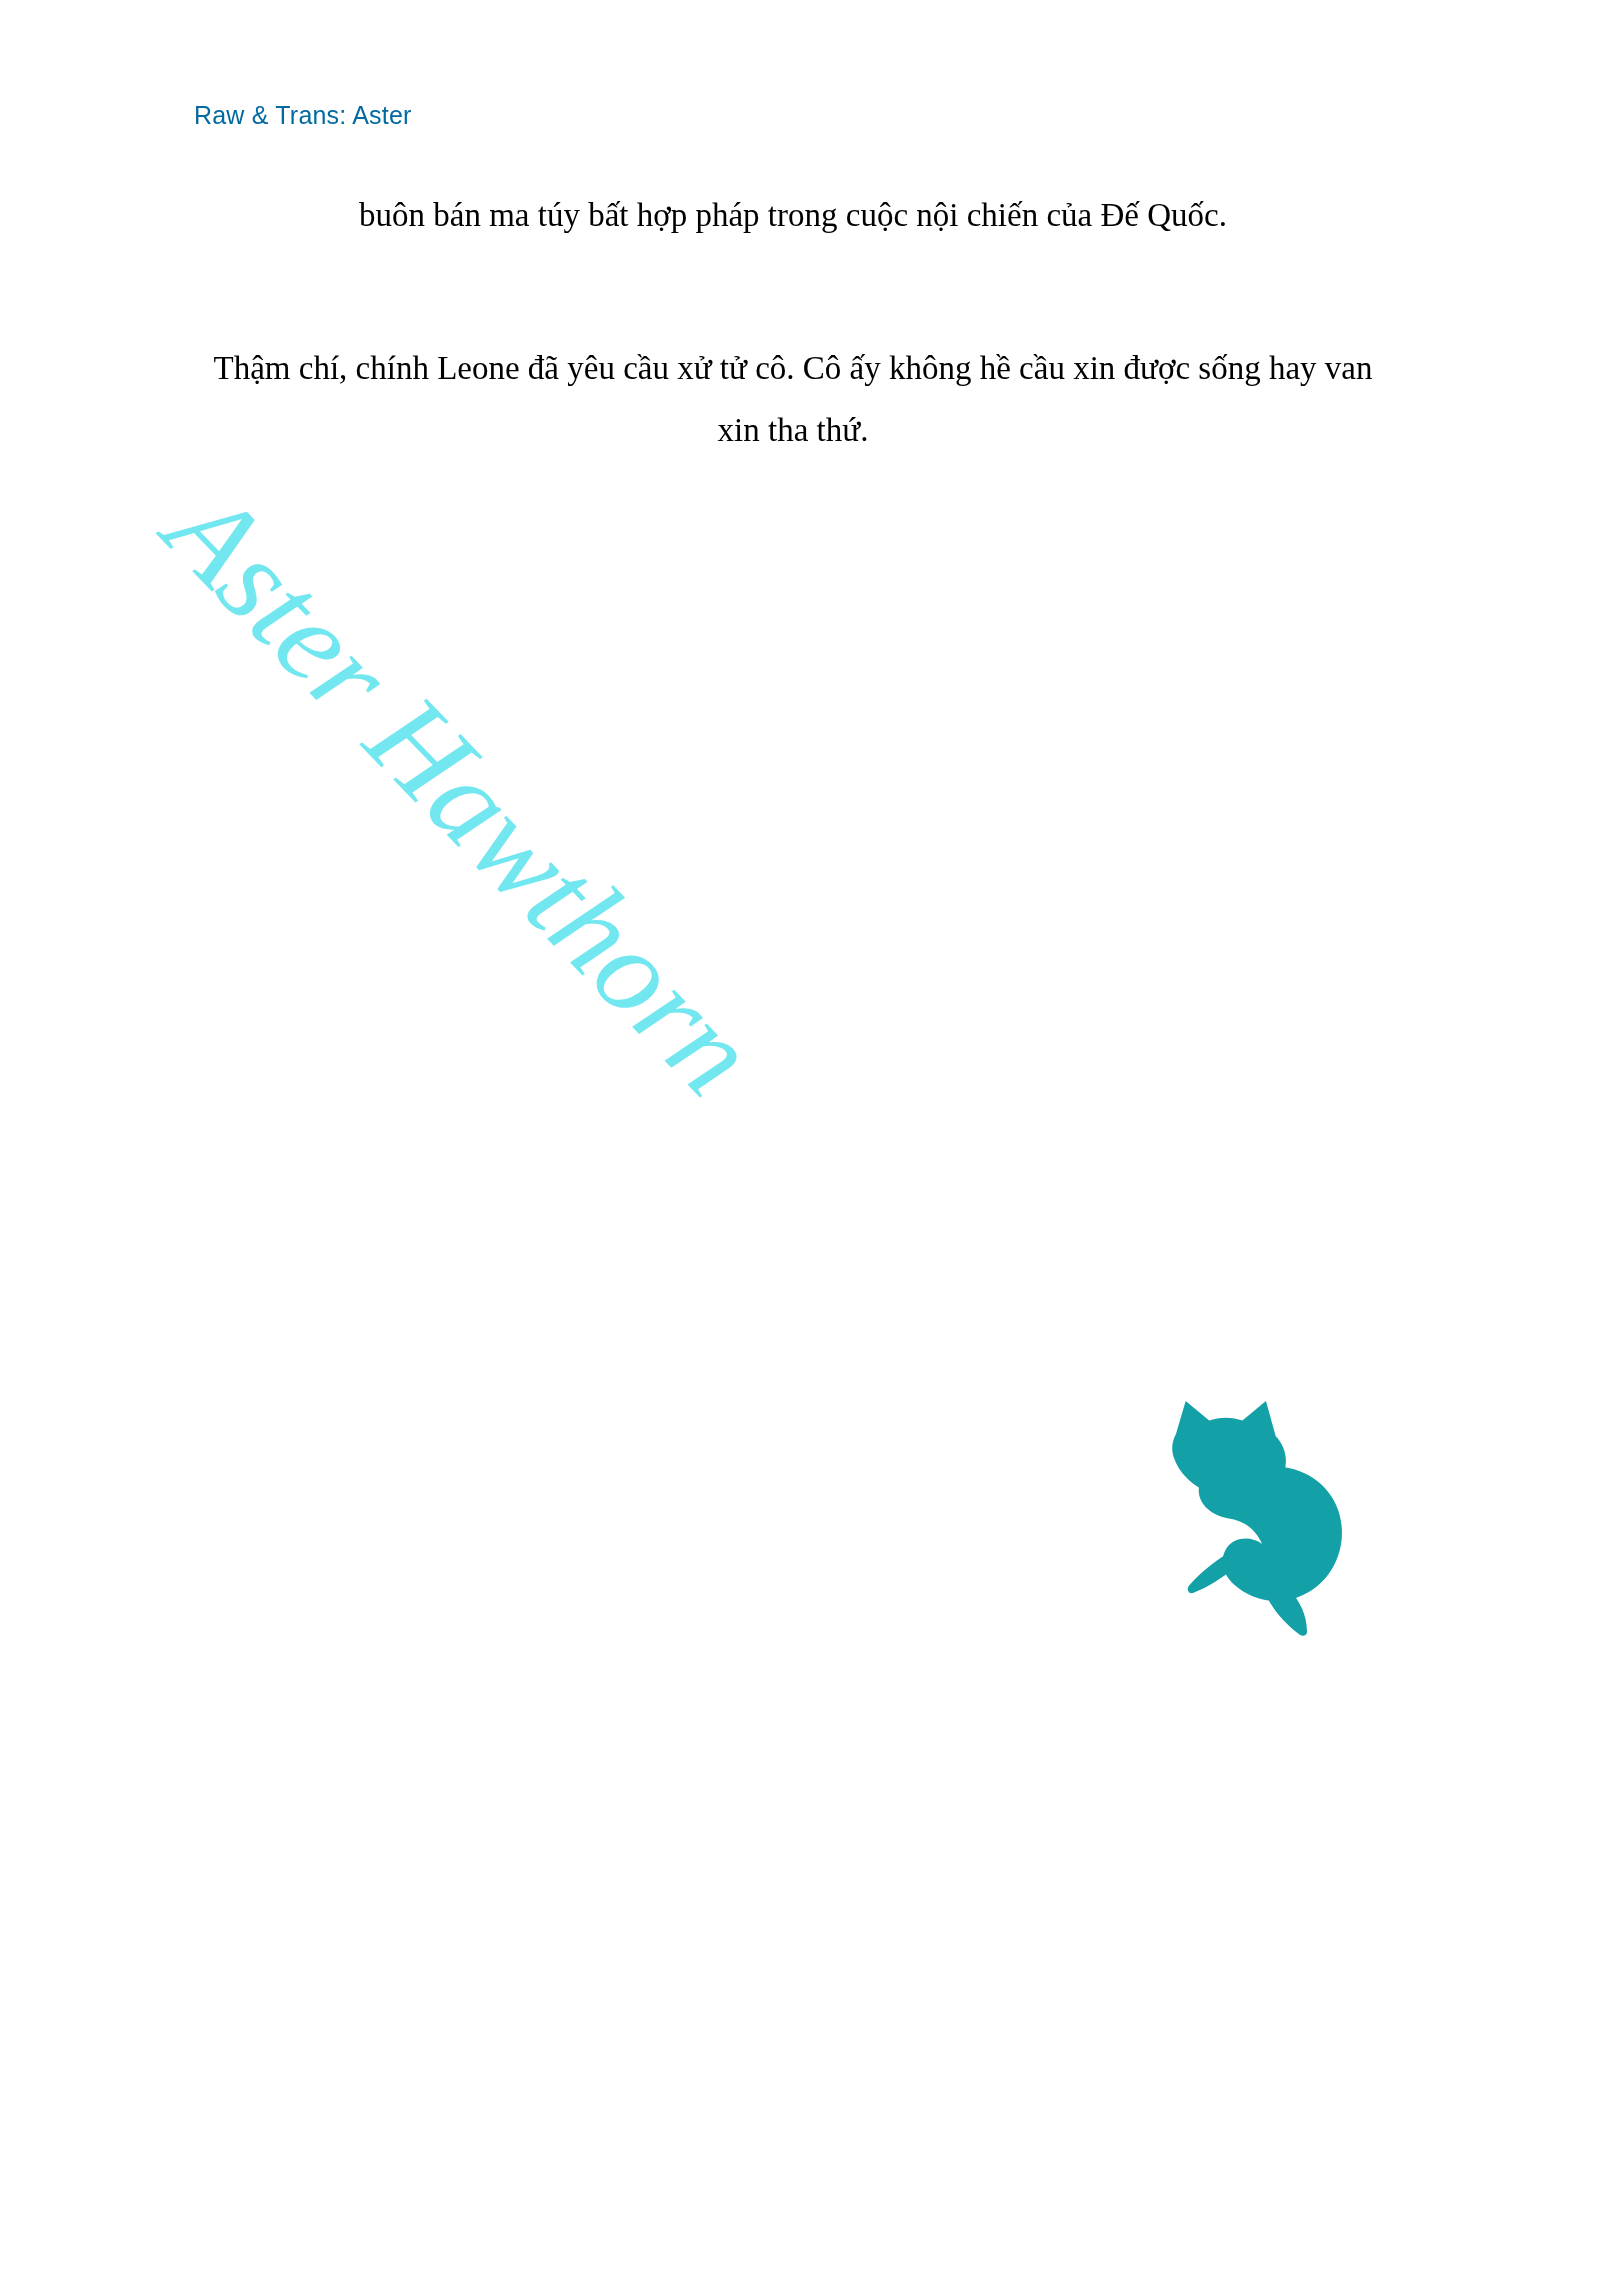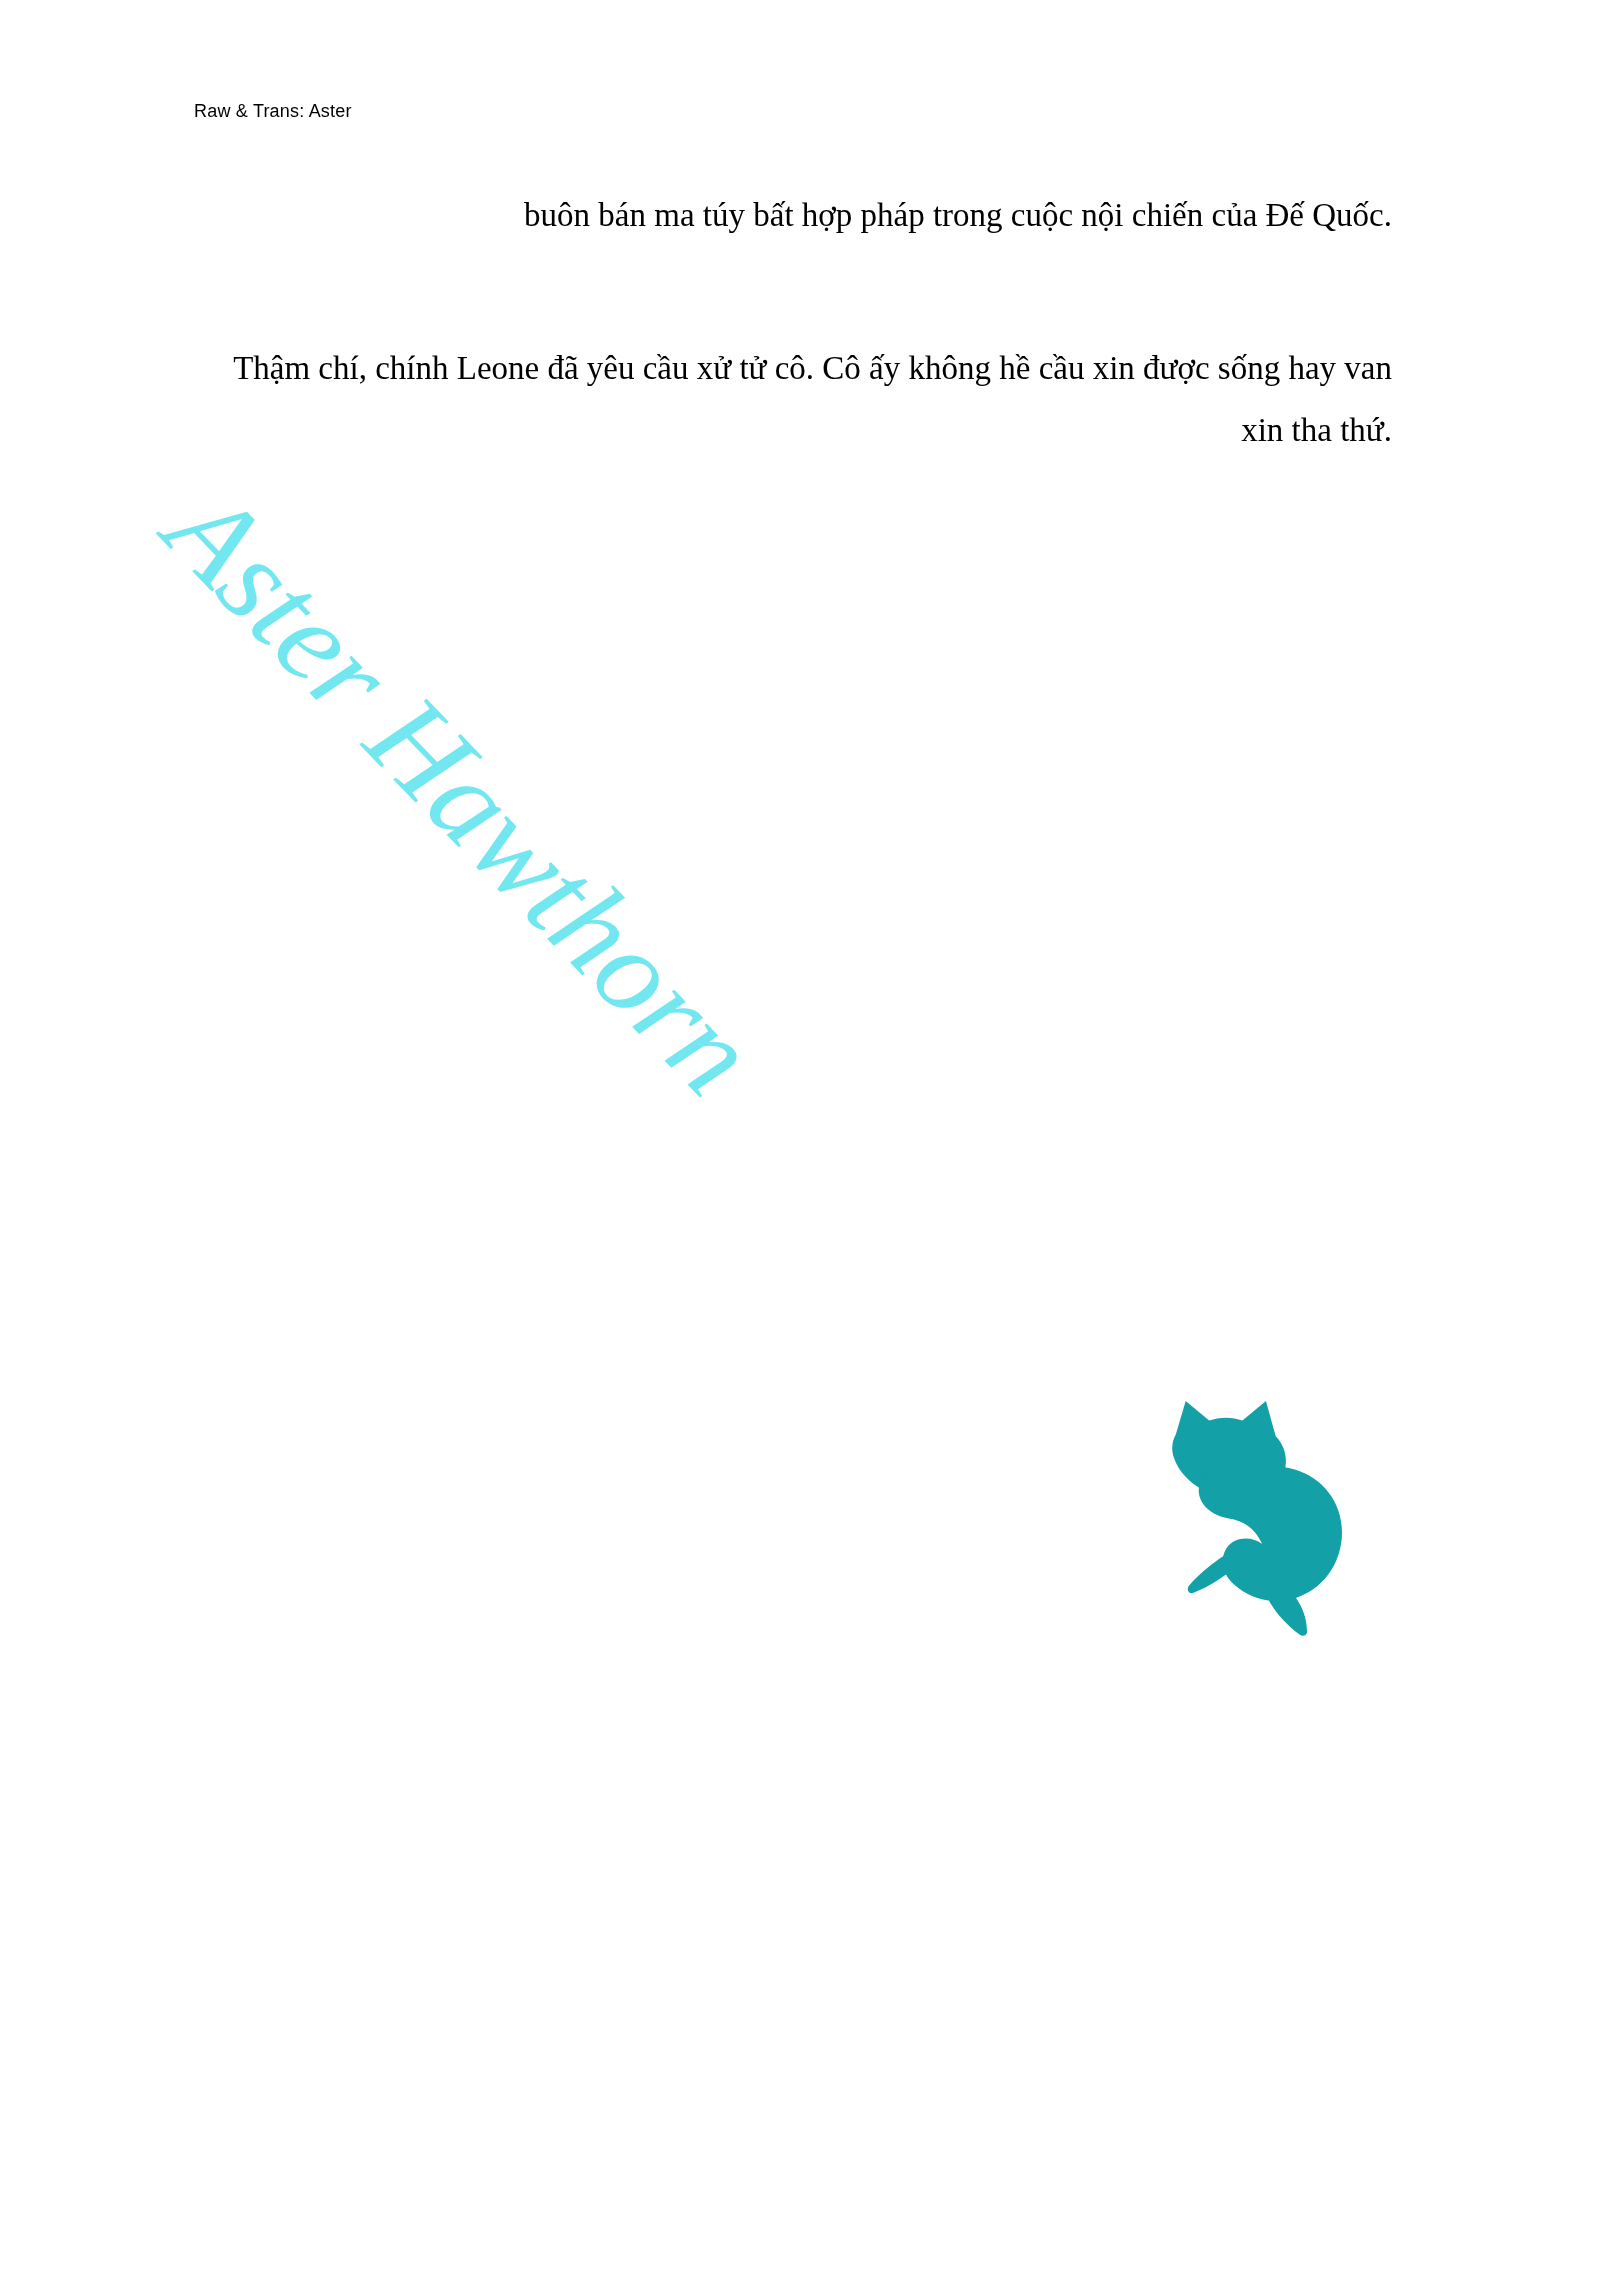--- a/index.html
+++ b/index.html
@@ -23,40 +23,40 @@
     height: 2293px;
     background: #ffffff;
     overflow: hidden;
   }
 
   .header {
     position: absolute;
     top: 101px;
     left: 194px;
     font-family: "Liberation Sans", sans-serif;
-    font-size: 18px;
-    color: #000000;
+    font-size: 25px;
+    color: #0369a1;
     letter-spacing: 0.2px;
     white-space: nowrap;
   }
 
   .content {
     position: absolute;
     top: 184px;
     left: 194px;
     width: 1198px;
   }
 
   .para {
     font-family: "Liberation Serif", serif;
     font-size: 33px;
     line-height: 62px;
     color: #000000;
     margin: 0 0 62px 0;
-    text-align: right;
+    text-align: center;
   }
 
   .para.gap-large {
     margin-bottom: 91px;
   }
 
   
   .watermark {
     position: absolute;
     left: 240px;

